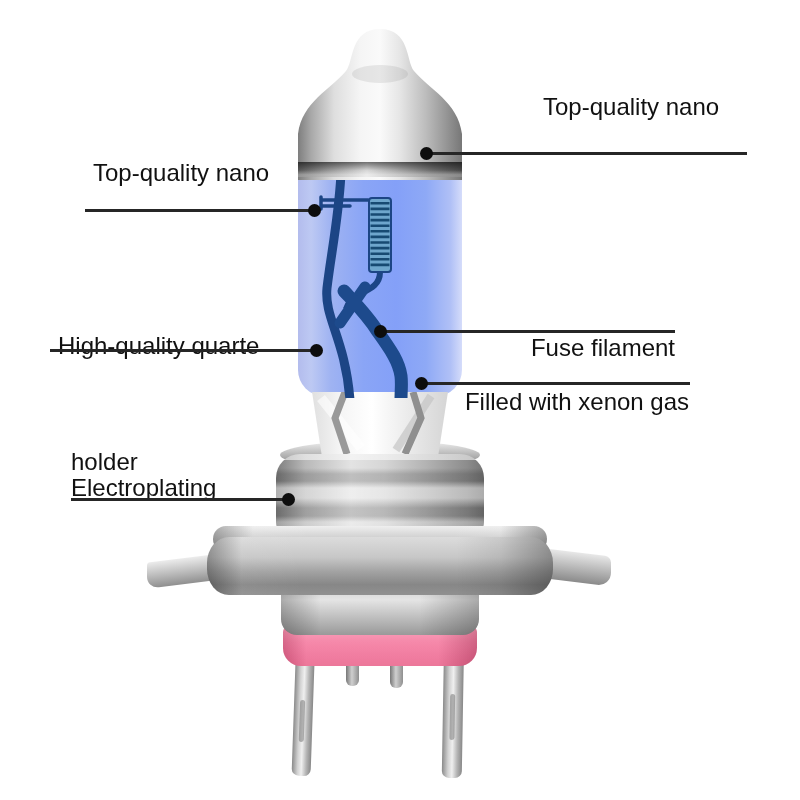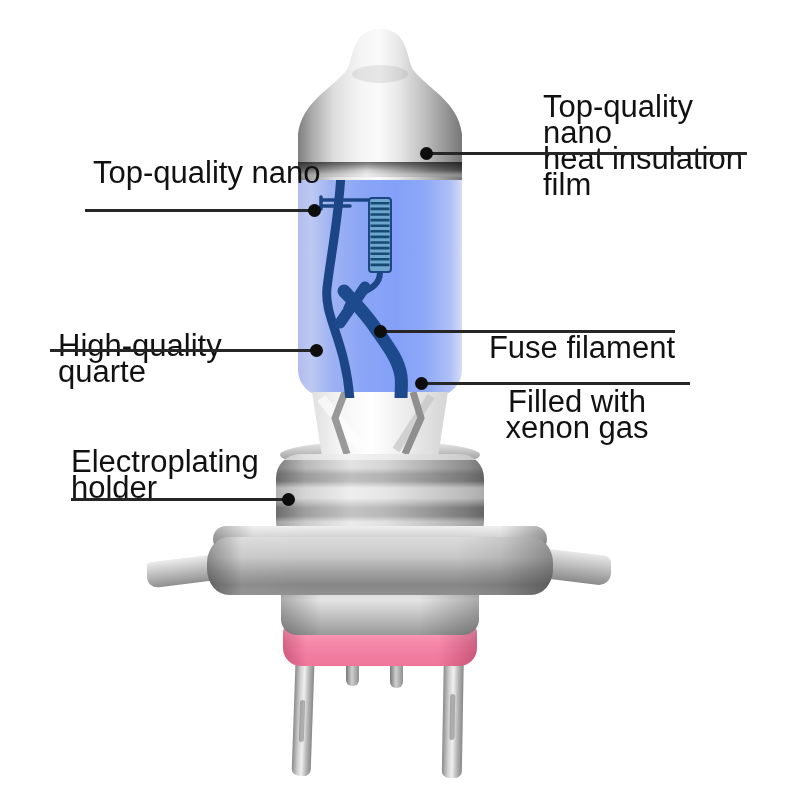--- a/index.html
+++ b/index.html
@@ -1,20 +1,20 @@
 <!DOCTYPE html>
 <html><head>
 <meta charset="utf-8">
 <style>
   html,body{margin:0;padding:0;background:#fff;}
   .stage{position:relative;width:800px;height:800px;background:#ffffff;overflow:hidden;
          font-family:"Liberation Sans",sans-serif;}
 
   
-  .callout-text{position:absolute;z-index:10;color:#111;font-size:31px;line-height:26px;}
+  .callout-text{position:absolute;z-index:10;color:#111;font-size:24px;line-height:26px;}
   .leader-line{position:absolute;z-index:10;height:3px;background:#262626;}
   .leader-dot{position:absolute;z-index:11;width:13px;height:13px;border-radius:50%;background:#0d0d0d;}
 
   
   .cap-svg{position:absolute;left:297px;top:22px;z-index:4;}
   .cap-band{position:absolute;left:298px;top:162px;width:164px;height:15px;z-index:4;
     background:
       linear-gradient(180deg, rgba(0,0,0,.5), rgba(0,0,0,.05) 55%, rgba(255,255,255,.35) 85%),
       linear-gradient(90deg,#5a5a5a,#9a9a9a 18%,#e2e2e2 42%,#b5b5b5 58%,#6f6f6f 82%,#4a4a4a);}
   .glass{position:absolute;left:298px;top:176px;width:164px;height:220px;z-index:2;
@@ -132,21 +132,20 @@
   </div>
   <div class="prong prong-right">
     <div class="prong-slit" style="left:7px;top:46px;height:46px;"></div>
   </div>
   <div class="pin pin-left"></div>
   <div class="pin pin-right"></div>
 
   <div>
     <div class="callout-text" style="left:543px;top:94px;width:210px;text-align:left;">
       <div>Top-quality nano</div>
-      <div>heat insulation film</div>
     </div>
     <div class="leader-line" style="left:427px;top:152px;width:320px;"></div>
     <div class="leader-dot" style="left:420px;top:147px;"></div>
   </div>
 
   <div>
     <div class="callout-text" style="left:93px;top:160px;width:230px;text-align:left;">
       <div>Top-quality nano</div>
     </div>
     <div class="leader-line" style="left:85px;top:209px;width:230px;"></div>
@@ -172,20 +171,20 @@
   <div>
     <div class="callout-text" style="left:462px;top:389px;width:230px;text-align:center;">
       <div>Filled with xenon gas</div>
     </div>
     <div class="leader-line" style="left:422px;top:382px;width:268px;"></div>
     <div class="leader-dot" style="left:415px;top:377px;"></div>
   </div>
 
   <div>
     <div class="callout-text" style="left:71px;top:449px;width:220px;text-align:left;">
+      <div>holder</div>
       <div>Electroplating</div>
-      <div>holder</div>
     </div>
     <div class="leader-line" style="left:71px;top:498px;width:218px;"></div>
     <div class="leader-dot" style="left:282px;top:493px;"></div>
   </div>
 
 </div>
 
 </body></html>

